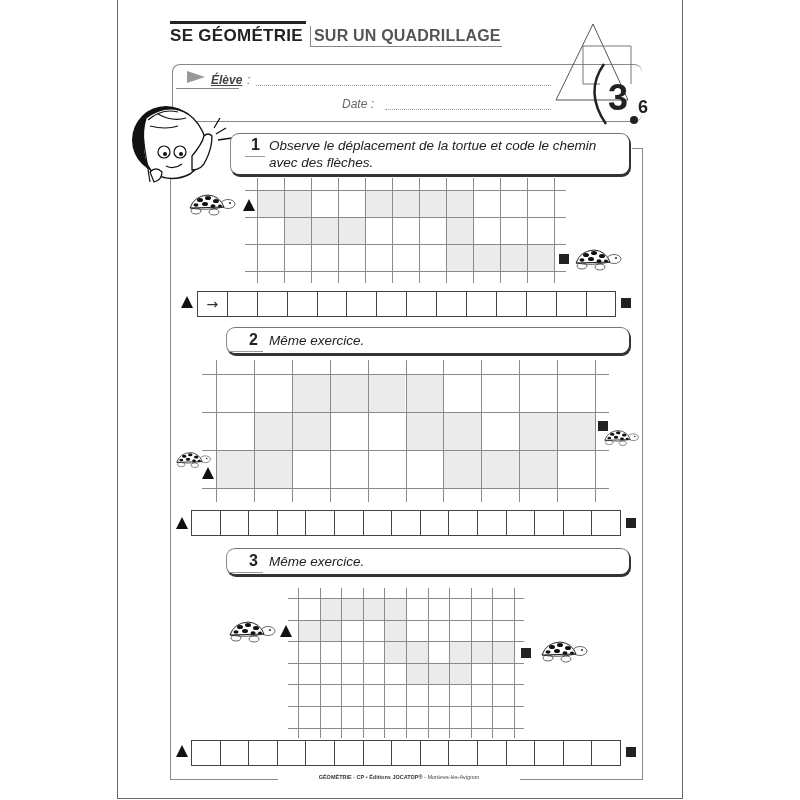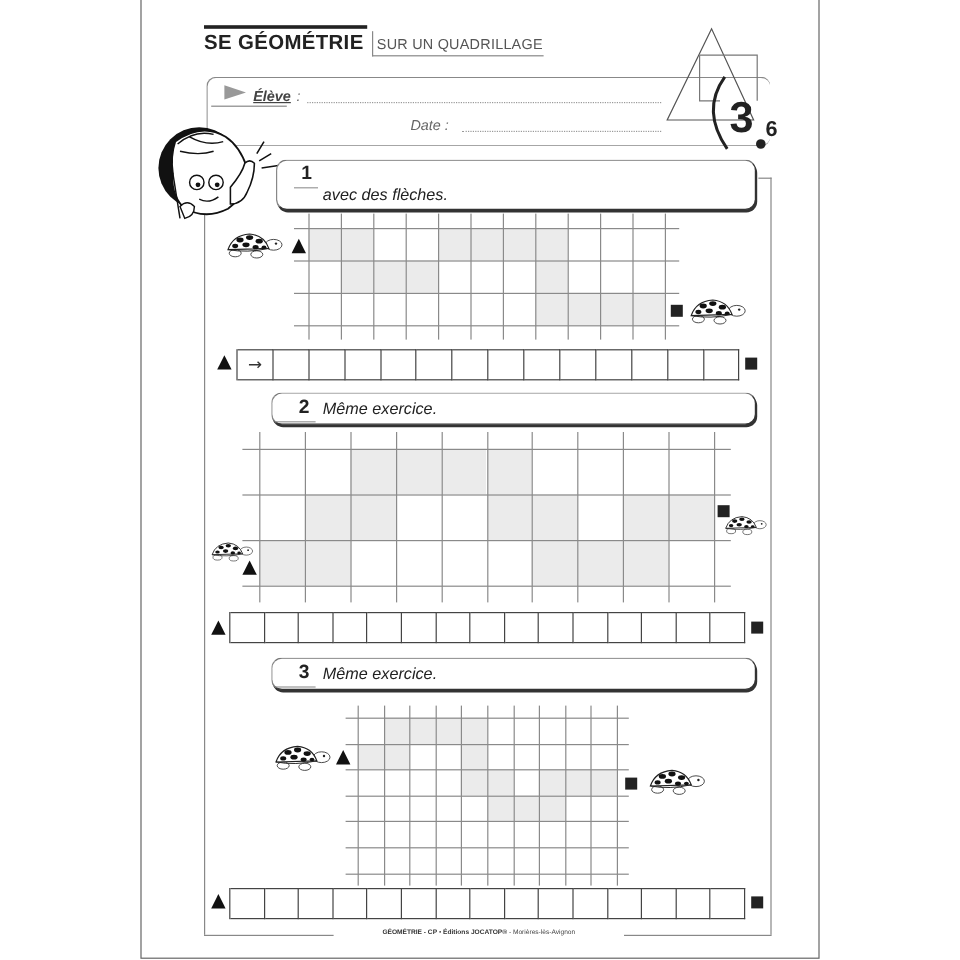--- a/index.html
+++ b/index.html
@@ -11,21 +11,21 @@
   .inner-frame-left { left: 170px; top: 176px; width: 0; height: 603px; border-left: 1px solid #888; }
   .inner-frame-right { left: 642px; top: 148px; width: 0; height: 631px; border-left: 1px solid #888; }
   .inner-frame-right-top { left: 632px; top: 148px; width: 11px; height: 0; border-top: 1px solid #888; }
   .inner-frame-bottom-left { left: 170px; top: 779px; width: 108px; height: 0; border-top: 1px solid #888; }
   .inner-frame-bottom-right { left: 520px; top: 779px; width: 123px; height: 0; border-top: 1px solid #888; }
 
   
   .title-bar { left: 170px; top: 21px; width: 136px; height: 3px; background: #222; }
   .title-bold { left: 170px; top: 26px; font-family: "Liberation Sans", sans-serif; font-weight: bold; font-size: 17px; letter-spacing: 0.3px; color: #222; }
   .title-light-box { left: 310px; top: 26px; height: 21px; border-left: 1px solid #888; border-bottom: 1px solid #888; padding-left: 3px; padding-right: 1px; }
-  .title-light { font-family: "Liberation Sans", sans-serif; font-size: 12px; color: #555; letter-spacing: 0.2px; line-height: 20px; }
+  .title-light { font-family: "Liberation Sans", sans-serif; font-size: 16px; color: #555; letter-spacing: 0.2px; line-height: 20px; font-weight: bold; }
 
   
   .header-box { left: 172px; top: 64px; width: 470px; height: 58px; border: 1px solid #888; border-radius: 8px; border-right: none; border-bottom: 1px solid #888; }
   .arrow-tri { left: 187px; top: 71px; width: 0; height: 0; border-top: 6px solid transparent; border-bottom: 6px solid transparent; border-left: 18px solid #999; }
   .arrow-line { left: 176px; top: 88px; width: 63px; height: 1px; background: #888; }
   .label-eleve { left: 211px; top: 73px; font-family: "Liberation Sans", sans-serif; font-style: italic; font-weight: bold; font-size: 12px; color: #444; text-decoration: underline; }
   .label-eleve-colon { left: 247px; top: 73px; font-family: "Liberation Sans", sans-serif; font-style: italic; font-size: 12px; color: #666; }
   .dots-eleve { left: 256px; top: 85px; width: 295px; height: 0; border-top: 1px dotted #999; }
   .label-date { left: 342px; top: 97px; font-family: "Liberation Sans", sans-serif; font-style: italic; font-size: 12px; color: #666; }
   .dots-date { left: 385px; top: 109px; width: 166px; height: 0; border-top: 1px dotted #999; }
@@ -108,20 +108,21 @@
   <path d="M 38 66 Q 46 70 54 64" fill="none" stroke="#111" stroke-width="1.2"></path>
   <line x1="16" y1="44" x2="22" y2="82" stroke="#111" stroke-width="1.2"></line>
   <path d="M 64 56 Q 74 44 76 36 Q 80 32 84 36 Q 84 48 78 60 Q 74 70 64 70 Z" fill="#fff" stroke="#111" stroke-width="1.3"></path>
   <path d="M 88 34 L 98 28 M 90 40 L 104 38 M 86 28 L 92 18" stroke="#111" stroke-width="1.3"></path>
   <path d="M 22 72 Q 28 66 34 72 Q 34 80 26 82 Z" fill="#fff" stroke="#111" stroke-width="1.2"></path>
 </svg>
 
 <div class="abs instr-box" style="left:230px; top:133px; width:400px; height:42px;">
   <span class="instr-num-line" style="left:14px; top:22px; width:20px;"></span>
   <span class="instr-num" style="left:20px; top:2px;">1</span>
+  <span class="instr-text" style="left:38px; top:3px;">Observe le déplacement de la tortue et code le chemin</span>
   <span class="instr-text" style="left:38px; top:20px;">avec des flèches.</span>
 </div>
 
 <div id="grid1" class="abs" style="left:0; top:0;">
     <div class="grid-cell shaded" style="left: 257px; top: 190px; width: 27px; height: 27px;"></div>
     <div class="grid-cell shaded" style="left: 284px; top: 190px; width: 27px; height: 27px;"></div>
     <div class="grid-cell shaded" style="left: 365px; top: 190px; width: 27px; height: 27px;"></div>
     <div class="grid-cell shaded" style="left: 392px; top: 190px; width: 27px; height: 27px;"></div>
     <div class="grid-cell shaded" style="left: 419px; top: 190px; width: 27px; height: 27px;"></div>
     <div class="grid-cell shaded" style="left: 446px; top: 190px; width: 27px; height: 27px;"></div>

